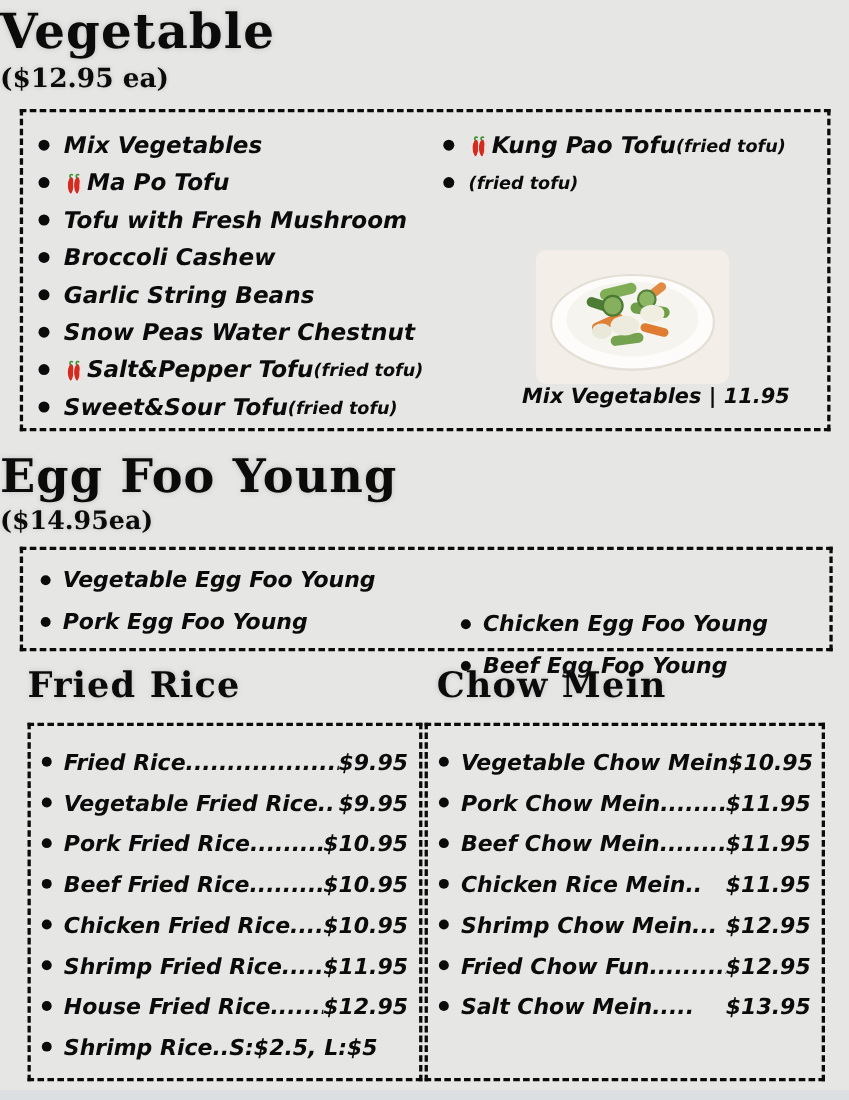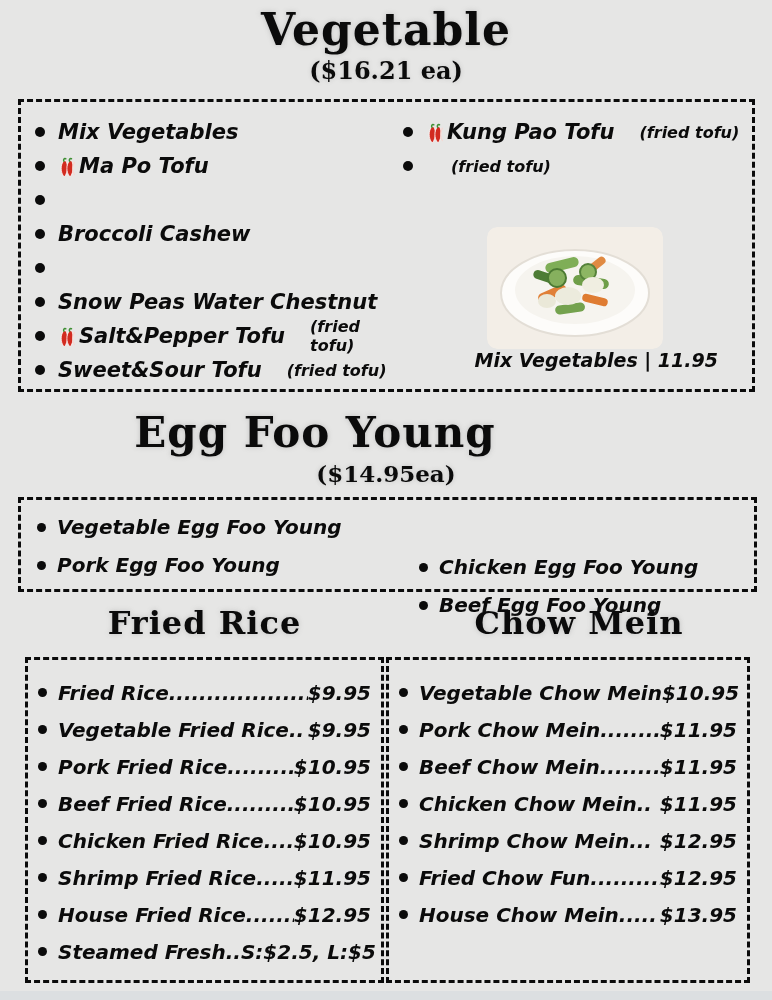--- a/index.html
+++ b/index.html
@@ -5,38 +5,38 @@
   * { margin:0; padding:0; box-sizing:border-box; }
   html,body { width:772px; height:1000px; }
   body {
     background:#e6e6e5;
     font-family:"DejaVu Sans", sans-serif;
     color:#0b0b0b;
     position:relative;
     overflow:hidden;
   }
   .abs { position:absolute; }
-  .center { text-align:center; }
+  .center { }
   .h-title {
     font-family:"DejaVu Serif", serif;
     font-weight:bold;
     letter-spacing:1px;
     text-shadow:0 0 5px rgba(120,120,120,.35);
   }
   .h-sub {
     font-family:"DejaVu Serif", serif;
     font-weight:bold;
     text-shadow:0 0 4px rgba(120,120,120,.3);
   }
   .box { border:3px dashed #0b0b0b;justify-content:center; }
   .hand { font-style:italic; font-weight:bold; }
   .row { display:flex; align-items:center; }
   .bullet { width:10px; height:10px; border-radius:50%; background:#0b0b0b; flex:none; margin-right:13px; }
   .bullet.sm { width:9px; height:9px; margin-right:11px; }
-  .note { font-size:16px;margin-left:25px; }
+  .note { font-size:16px; }
   .chili { flex:none; margin-right:2px; position:relative; top:1px; }
   .i-name, .i-price { white-space:nowrap; }
   .i-dots { flex:1 1 auto; overflow:hidden; white-space:nowrap; }
   .packed .i-dots { flex:0 0 auto; }
 
   
   #veg-title { top:4px; left:0; width:772px; font-size:44px; }
   #veg-sub   { top:56px; left:0; width:772px; font-size:24px; }
   #veg-box   { top:99px; left:18px; width:737px; height:293px; display:flex; padding:13px 6px 0 14px; }
   .veg-col-left  { width:368px; flex:none; }
@@ -72,44 +72,46 @@
       <path d="M4.5 19.5 C1.8 15.5 1.6 8.5 4.6 4.6 C5.5 3.4 7.3 3.6 7.9 5 C9.6 9.4 9 15.2 7 19.2 C6.4 20.6 5.3 20.7 4.5 19.5 Z" fill="#d22b20" stroke="#ffffff" stroke-width="0.8"></path>
       <path d="M5.2 4.4 C4.4 2.6 5.4 1.2 7.2 1.9" stroke="#3f8f34" stroke-width="1.6" fill="none" stroke-linecap="round"></path>
       <path d="M10.5 19.5 C7.8 15.5 7.6 8.5 10.6 4.6 C11.5 3.4 13.3 3.6 13.9 5 C15.6 9.4 15 15.2 13 19.2 C12.4 20.6 11.3 20.7 10.5 19.5 Z" fill="#d22b20" stroke="#ffffff" stroke-width="0.8"></path>
       <path d="M11.2 4.4 C10.4 2.6 11.4 1.2 13.2 1.9" stroke="#3f8f34" stroke-width="1.6" fill="none" stroke-linecap="round"></path>
       <path d="M16.2 18.5 C14 15 13.9 9 16.3 5.5" fill="none" stroke="#f3d9d4" stroke-width="1.4" stroke-linecap="round"></path>
     </g>
   </defs>
 </svg>
 
 <div id="veg-title" class="abs center h-title">Vegetable</div>
-<div id="veg-sub" class="abs center h-sub">($16.21 ea)</div>
+<div id="veg-sub" class="abs center h-sub">($12.95 ea)</div>
 
 <div id="veg-box" class="abs box">
   <div class="veg-col-left">
     <div class="row veg-row hand">
         <span class="bullet"></span>
         <span class="i-name">Mix Vegetables</span>
       </div>
     <div class="row veg-row hand">
         <span class="bullet"></span>
         <svg class="chili" width="19" height="21" viewBox="0 0 18 22">
           <use href="#chili-def"></use>
         </svg>
         <span class="i-name">Ma Po Tofu</span>
       </div>
     <div class="row veg-row hand">
         <span class="bullet"></span>
+        <span class="i-name">Tofu with Fresh Mushroom</span>
       </div>
     <div class="row veg-row hand">
         <span class="bullet"></span>
         <span class="i-name">Broccoli Cashew</span>
       </div>
     <div class="row veg-row hand">
         <span class="bullet"></span>
+        <span class="i-name">Garlic String Beans</span>
       </div>
     <div class="row veg-row hand">
         <span class="bullet"></span>
         <span class="i-name">Snow Peas Water Chestnut</span>
       </div>
     <div class="row veg-row hand">
         <span class="bullet"></span>
         <svg class="chili" width="19" height="21" viewBox="0 0 18 22">
           <use href="#chili-def"></use>
         </svg>
@@ -227,21 +229,21 @@
       <span class="i-price">$11.95</span>
     </div>
   <div class="row price-row hand">
       <span class="bullet sm"></span>
       <span class="i-name">House Fried Rice</span>
       <span class="i-dots">........</span>
       <span class="i-price">$12.95</span>
     </div>
   <div class="row price-row hand packed">
       <span class="bullet sm"></span>
-      <span class="i-name">Steamed Fresh</span>
+      <span class="i-name">Shrimp Rice</span>
       <span class="i-dots">..</span>
       <span class="i-price">S:$2.5, L:$5</span>
     </div>
 </div>
 
 <div id="cm-box" class="abs box">
   <div class="row price-row hand">
       <span class="bullet sm"></span>
       <span class="i-name">Vegetable Chow Mein</span>
       <span class="i-dots"></span>
@@ -254,37 +256,37 @@
       <span class="i-price">$11.95</span>
     </div>
   <div class="row price-row hand">
       <span class="bullet sm"></span>
       <span class="i-name">Beef Chow Mein</span>
       <span class="i-dots">.........</span>
       <span class="i-price">$11.95</span>
     </div>
   <div class="row price-row hand">
       <span class="bullet sm"></span>
-      <span class="i-name">Chicken Chow Mein</span>
+      <span class="i-name">Chicken Rice Mein</span>
       <span class="i-dots">..</span>
       <span class="i-price">$11.95</span>
     </div>
   <div class="row price-row hand">
       <span class="bullet sm"></span>
       <span class="i-name">Shrimp Chow Mein</span>
       <span class="i-dots">...</span>
       <span class="i-price">$12.95</span>
     </div>
   <div class="row price-row hand">
       <span class="bullet sm"></span>
       <span class="i-name">Fried Chow Fun</span>
       <span class="i-dots">...........</span>
       <span class="i-price">$12.95</span>
     </div>
   <div class="row price-row hand">
       <span class="bullet sm"></span>
-      <span class="i-name">House Chow Mein</span>
+      <span class="i-name">Salt Chow Mein</span>
       <span class="i-dots">.....</span>
       <span class="i-price">$13.95</span>
     </div>
 </div>
 
 <div id="bottom-strip" class="abs"></div>
 
 </body></html>

